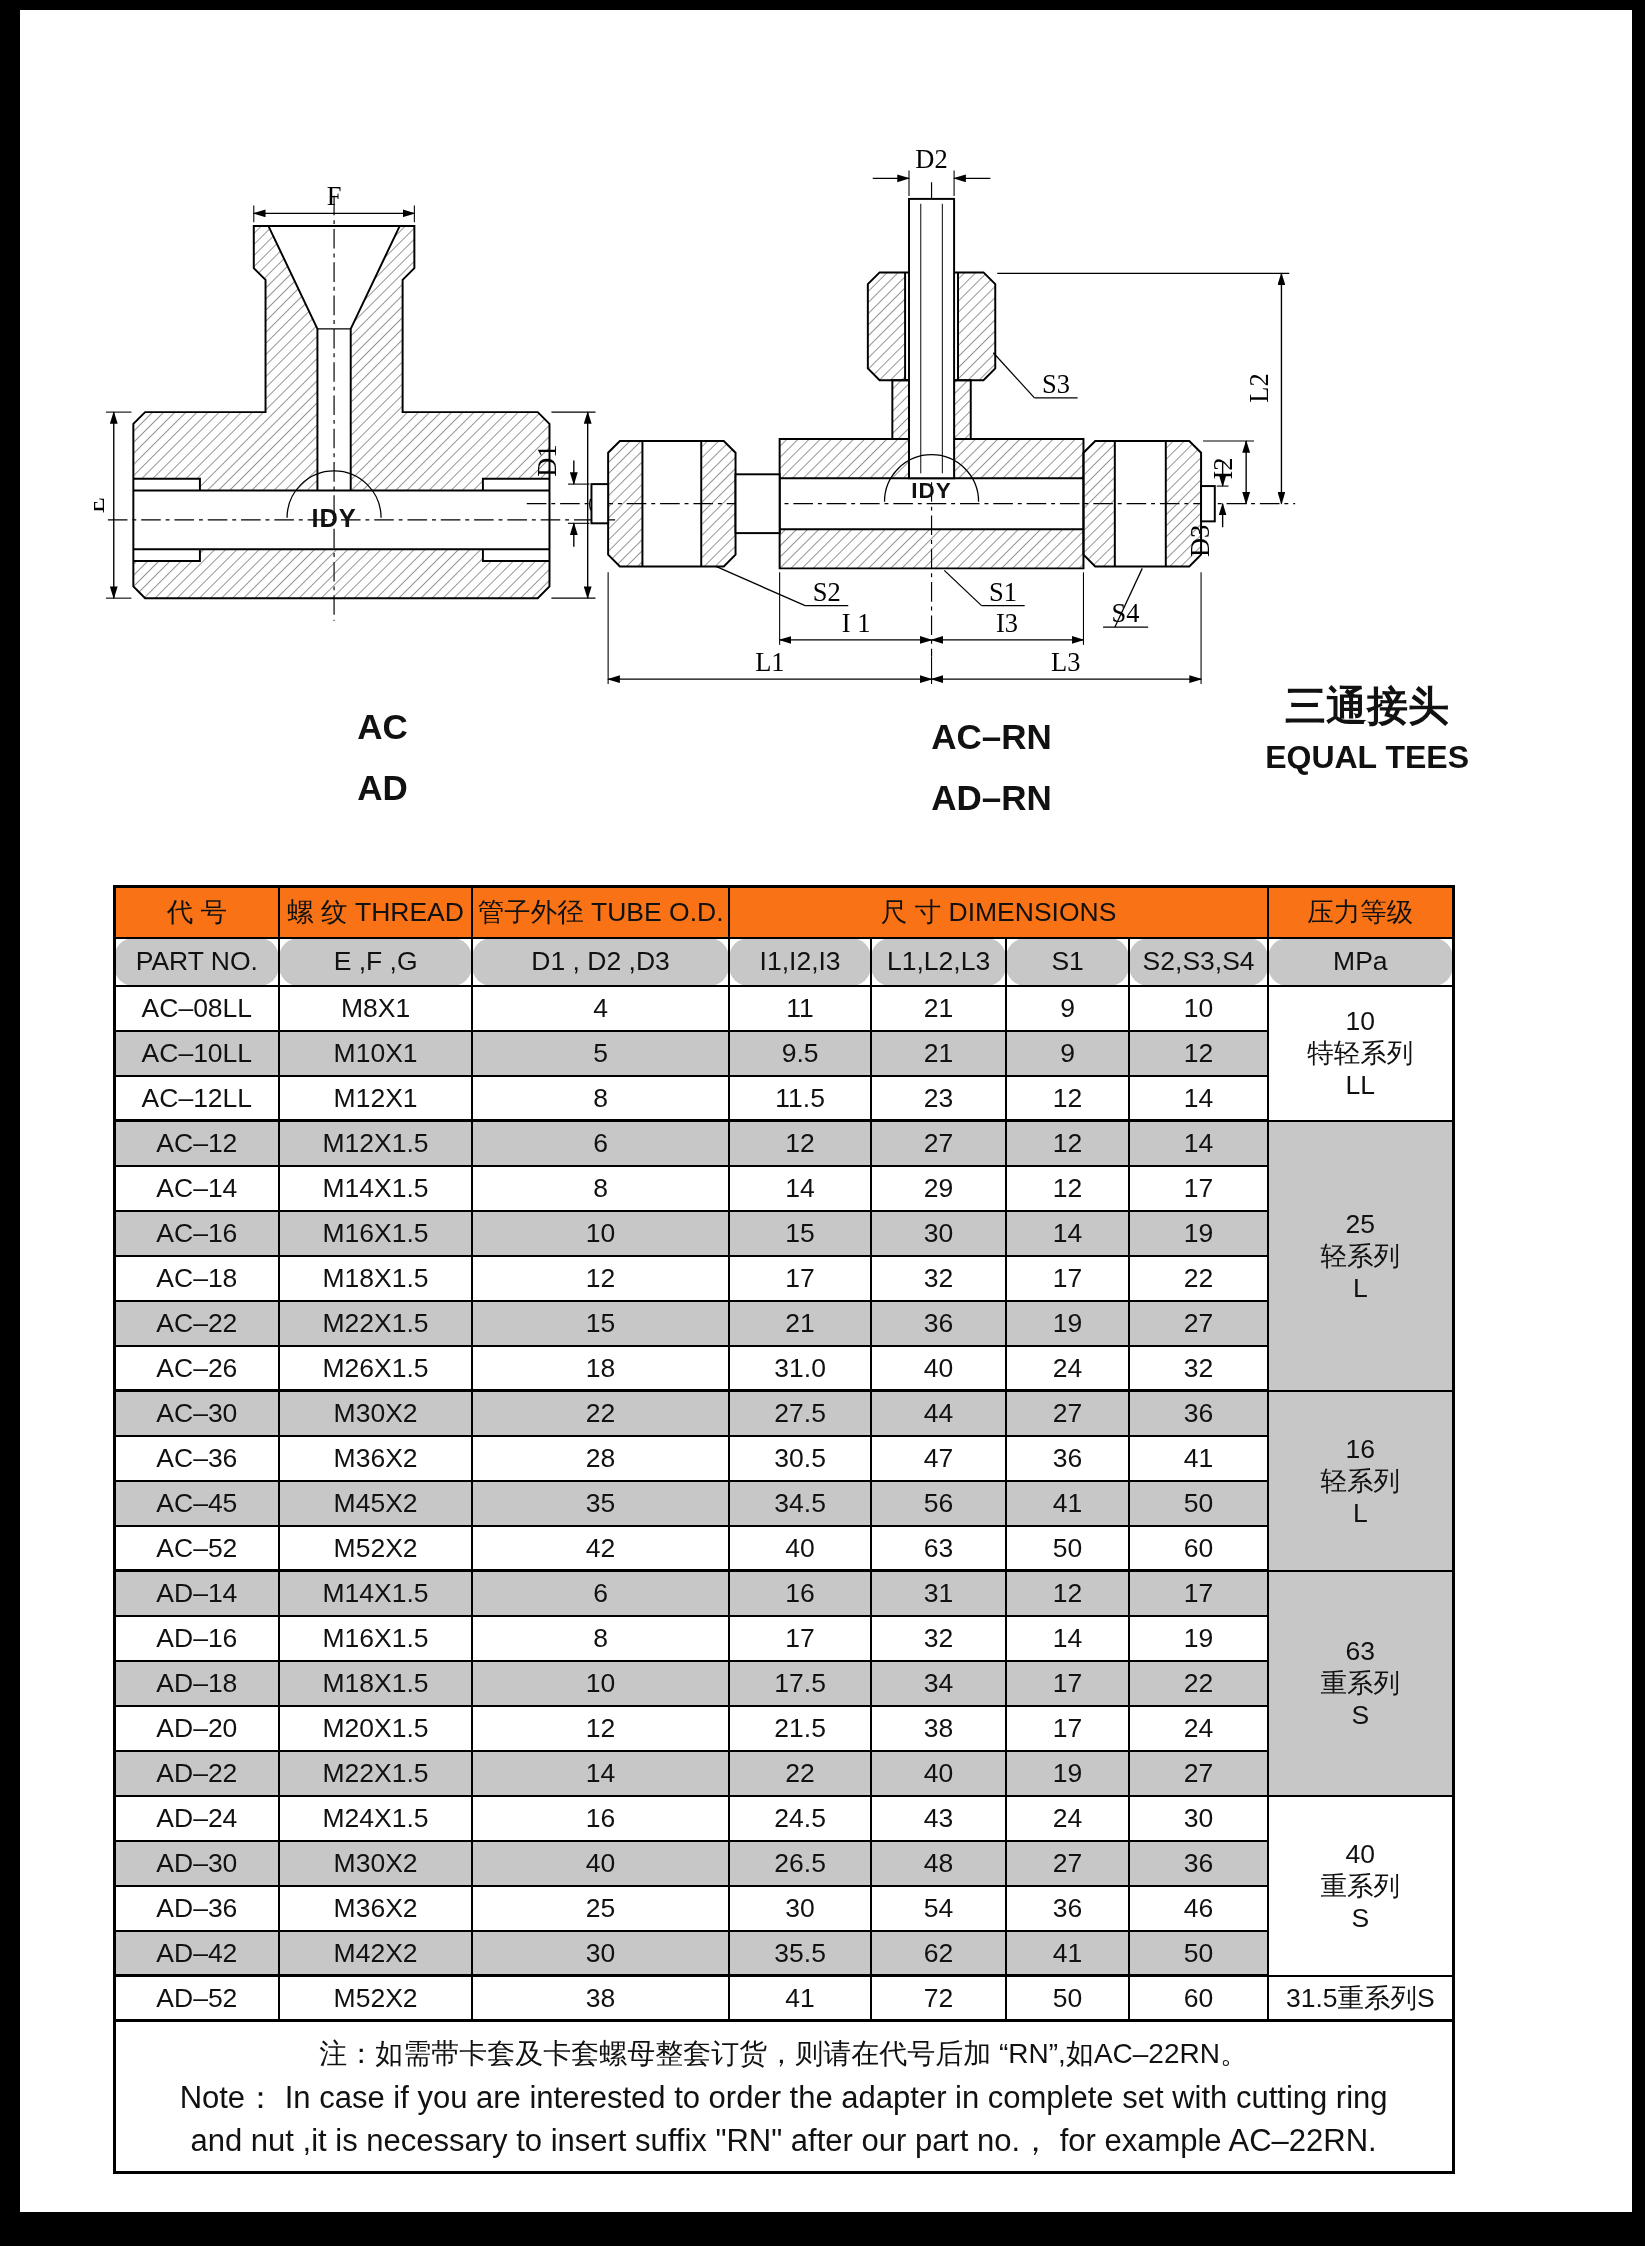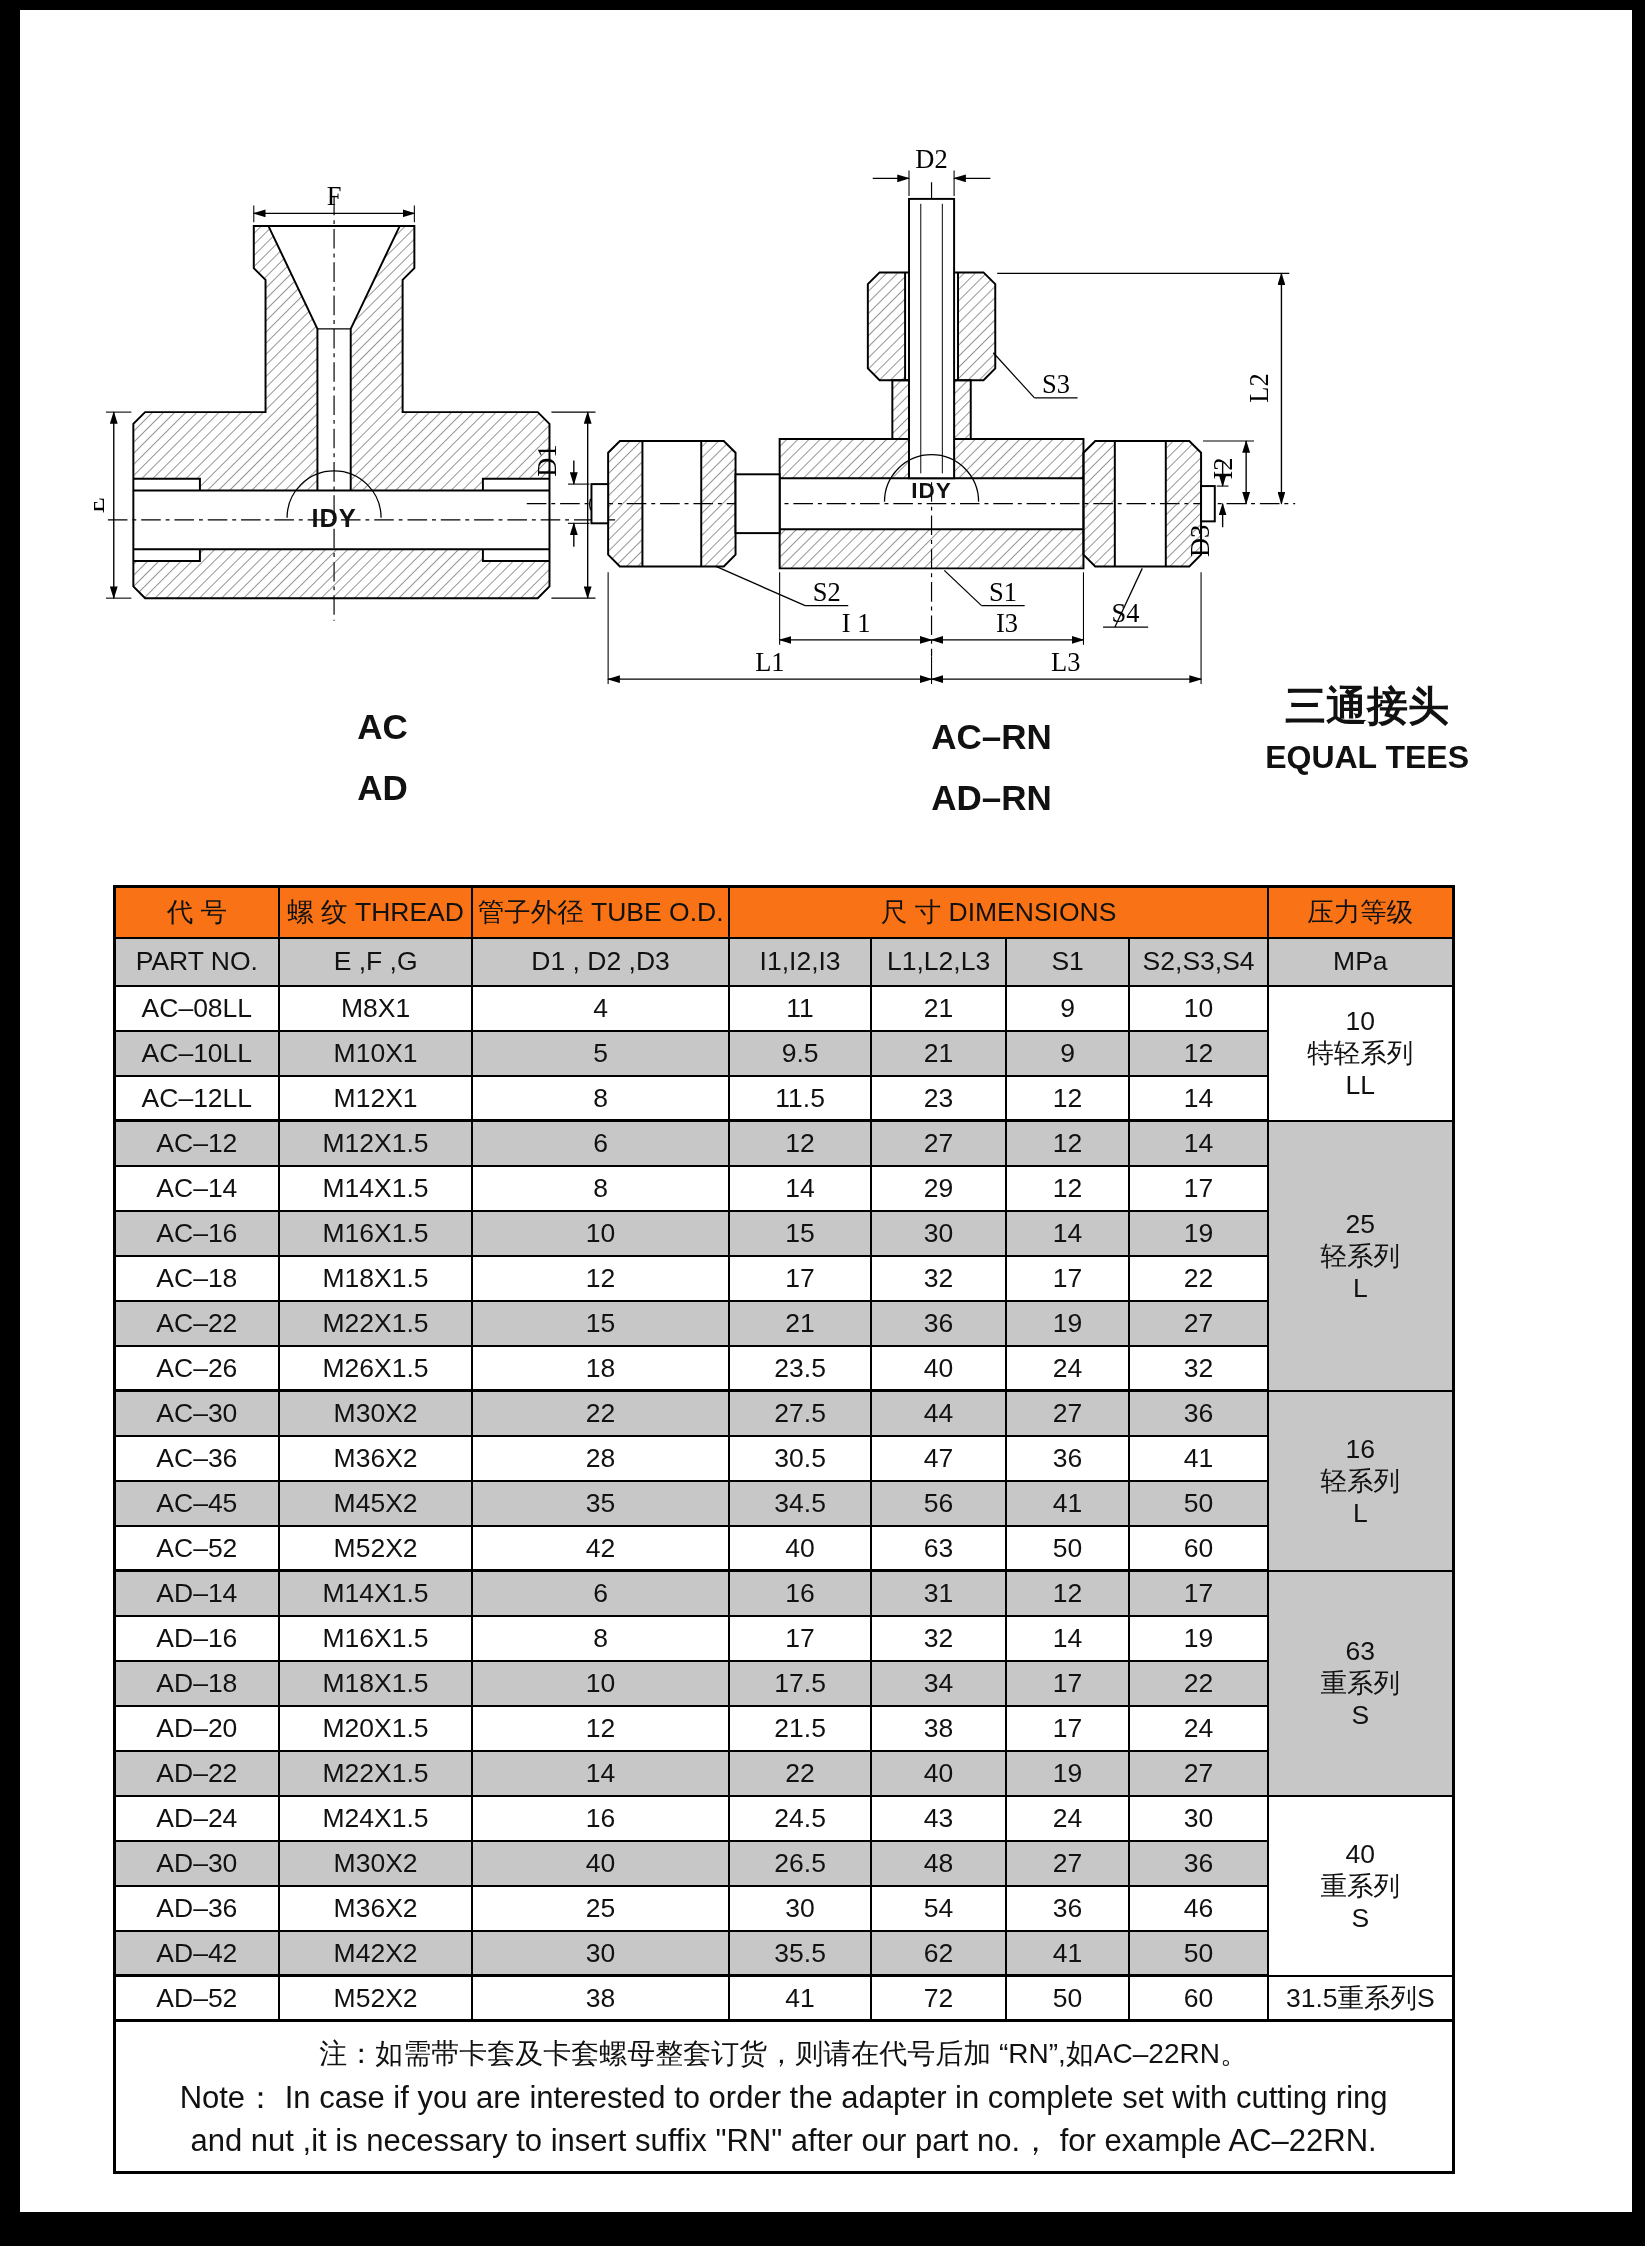--- a/index.html
+++ b/index.html
@@ -28,21 +28,21 @@
   .title-en { font-size:32px; font-weight:bold; line-height:47px; }
 
   
   .tblwrap { position:absolute; left:93px; top:875px; }
   table.parts { border-collapse:collapse; table-layout:fixed; width:1340px;
                 border:3.9px solid #000; font-size:26.5px; color:#111; }
   table.parts th, table.parts td { border:2px solid #000; text-align:center; vertical-align:middle;
                 padding:0; overflow:hidden; font-weight:normal; }
   tr.hrow1 th { height:49px; background:#f97316; }
   tr.hrow2 th { height:46px; background:#c7c7c7; }
-  thead tr.hrow2 th { border-bottom:2.9px solid #000; }
+  thead tr.hrow2 th { border-bottom:2.9px solid #000;border-radius:20px; }
   tbody tr { height:45px; }
   tbody tr.band td { background:#c7c7c7; }
   td.pressure, th.pressure { border-left:3.9px solid #000; background:#fff; }
   tbody td.pressure { line-height:32px; }
   tbody tr.thick-bottom td { border-bottom:3.9px solid #000; }
   tfoot td.note { border-top:3.9px solid #000; height:149px; background:#fff;margin-left:12px; }
   .note-cn { font-size:28px; line-height:45px; }
   .note-en { font-size:31px; line-height:43px; }
 </style>
 </head>
@@ -313,21 +313,21 @@
             <td>15</td>
             <td>21</td>
             <td>36</td>
             <td>19</td>
             <td>27</td>
           </tr>
           <tr class="thick-bottom">
             <td>AC–26</td>
             <td>M26X1.5</td>
             <td>18</td>
-            <td>23.5</td>
+            <td>31.0</td>
             <td>40</td>
             <td>24</td>
             <td>32</td>
           </tr>
           <tr class="band">
             <td>AC–30</td>
             <td>M30X2</td>
             <td>22</td>
             <td>27.5</td>
             <td>44</td>

